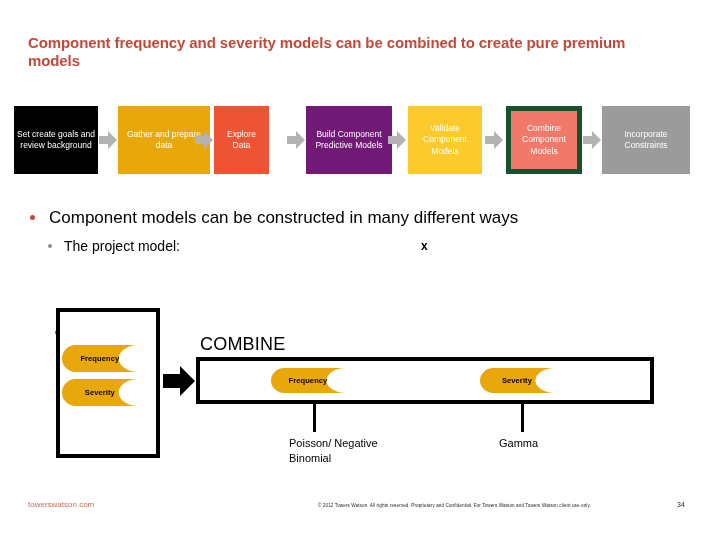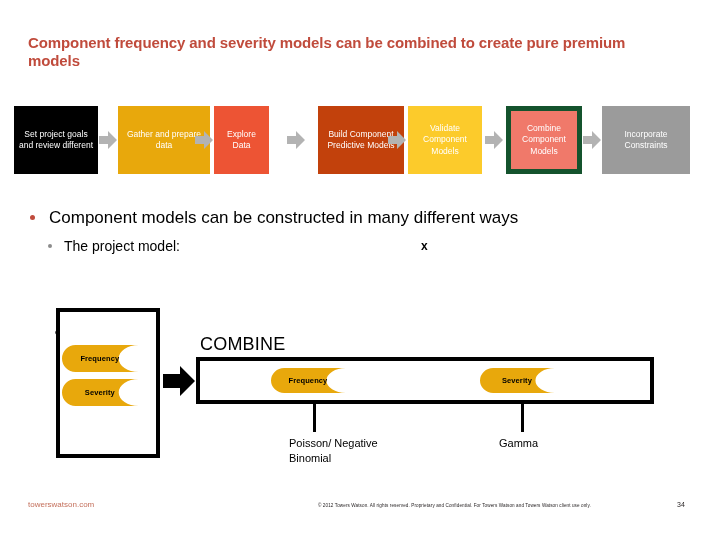--- a/index.html
+++ b/index.html
@@ -232,21 +232,21 @@
 </style>
 </head>
 <body>
 
 <div id="slide">
 
   <div id="title">Component frequency and severity models can be combined to create pure premium models</div>
 
   <div id="process-row">
       <div class="proc-box" style="left: 0px; width: 84px; background: rgb(0, 0, 0); color: rgb(255, 255, 255);">
-        <span>Set project goals and review different</span>
+        <span>Set create goals and review background</span>
       </div>
       <div class="proc-arrow" style="left: 85px;">
         <svg width="18" height="18" viewBox="0 0 18 18">
           <path d="M0,5 H9 V0 L18,9 L9,18 V13 H0 Z" fill="#b3b3b3"></path>
         </svg>
       </div>
       <div class="proc-box" style="left: 104px; width: 92px; background: rgb(232, 168, 12); color: rgb(255, 255, 255);">
         <span>Gather and prepare data</span>
       </div>
       <div class="proc-arrow" style="left: 181px;">
@@ -255,21 +255,21 @@
         </svg>
       </div>
       <div class="proc-box" style="left: 200px; width: 55px; background: rgb(237, 84, 52); color: rgb(255, 255, 255);">
         <span>Explore Data</span>
       </div>
       <div class="proc-arrow" style="left: 273px;">
         <svg width="18" height="18" viewBox="0 0 18 18">
           <path d="M0,5 H9 V0 L18,9 L9,18 V13 H0 Z" fill="#b3b3b3"></path>
         </svg>
       </div>
-      <div class="proc-box" style="left: 304px; width: 86px; background: #c2410c; color: rgb(255, 255, 255);">
+      <div class="proc-box" style="left: 292px; width: 86px; background: #701a75; color: rgb(255, 255, 255);">
         <span>Build Component Predictive Models</span>
       </div>
       <div class="proc-arrow" style="left: 374px;">
         <svg width="18" height="18" viewBox="0 0 18 18">
           <path d="M0,5 H9 V0 L18,9 L9,18 V13 H0 Z" fill="#b3b3b3"></path>
         </svg>
       </div>
       <div class="proc-box" style="left: 394px; width: 74px; background: rgb(252, 203, 43); color: rgb(255, 255, 255);">
         <span>Validate Component Models</span>
       </div>

